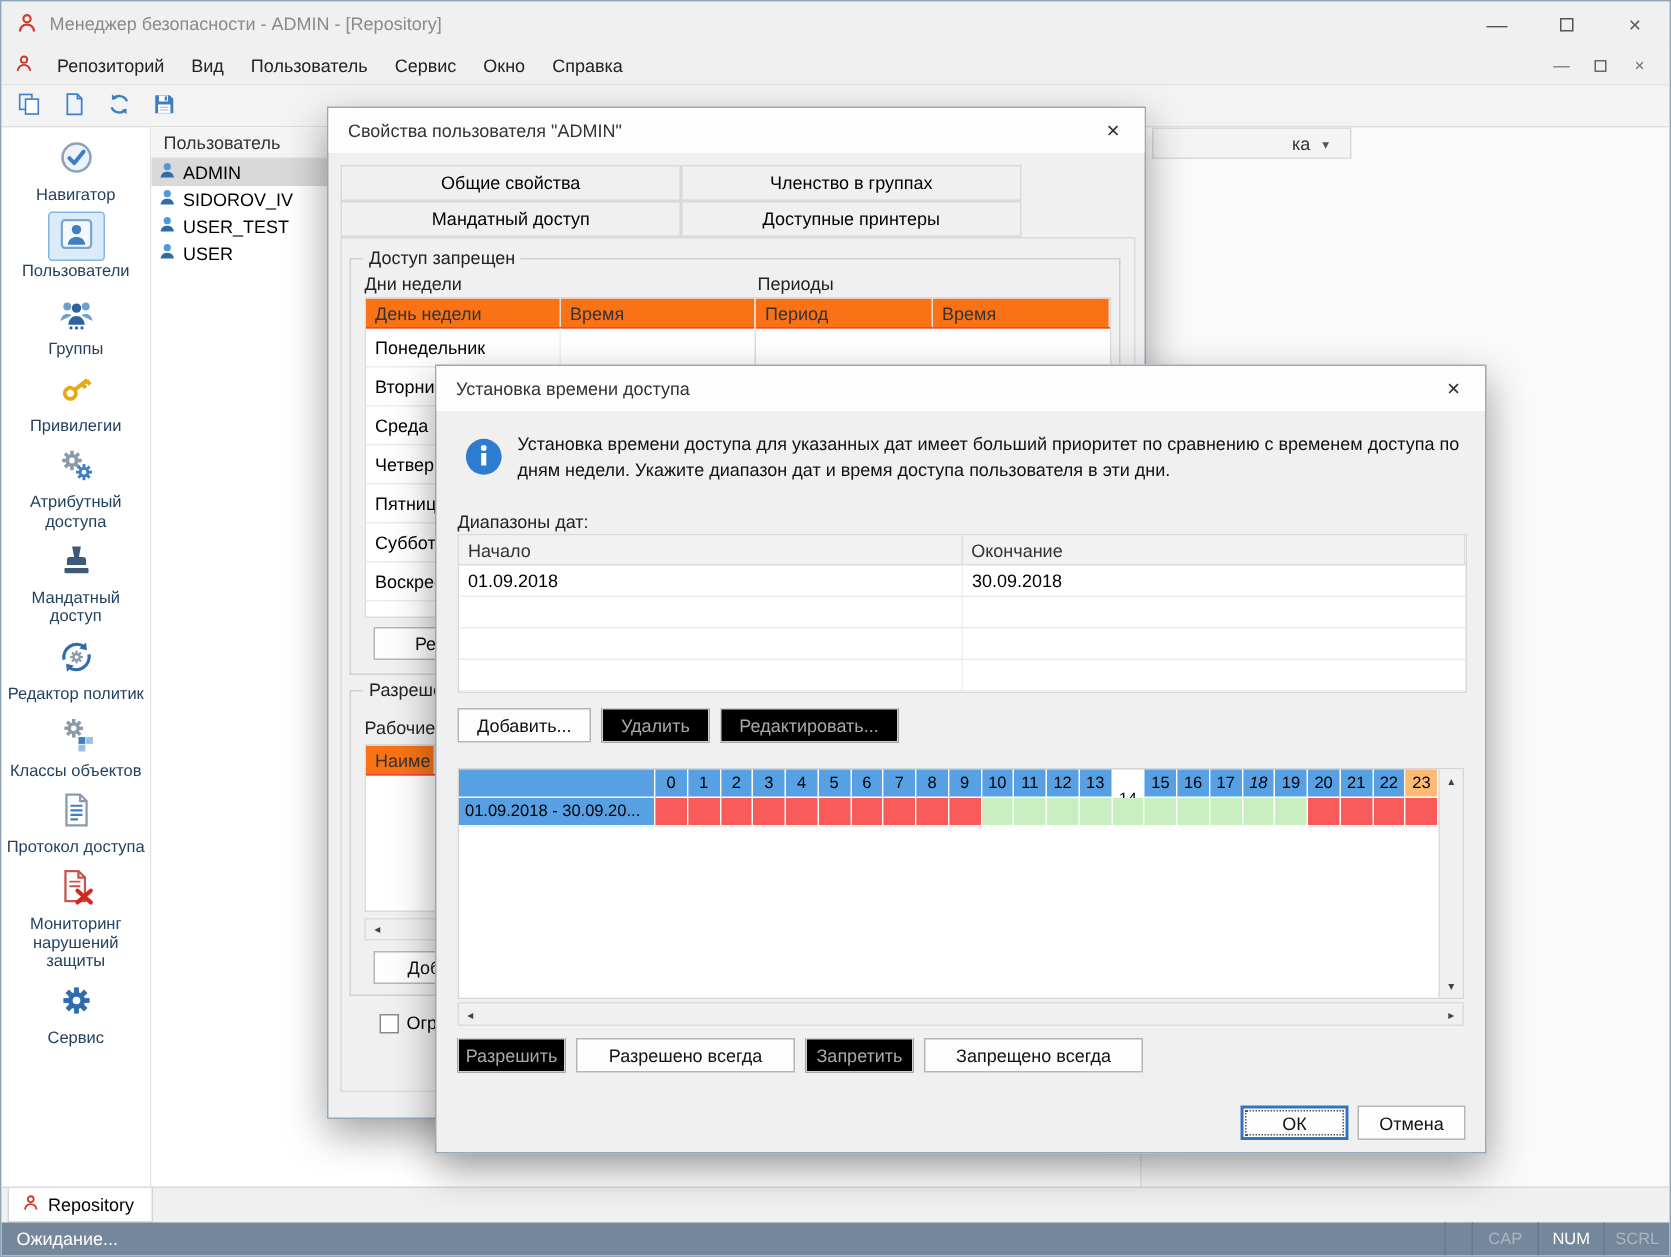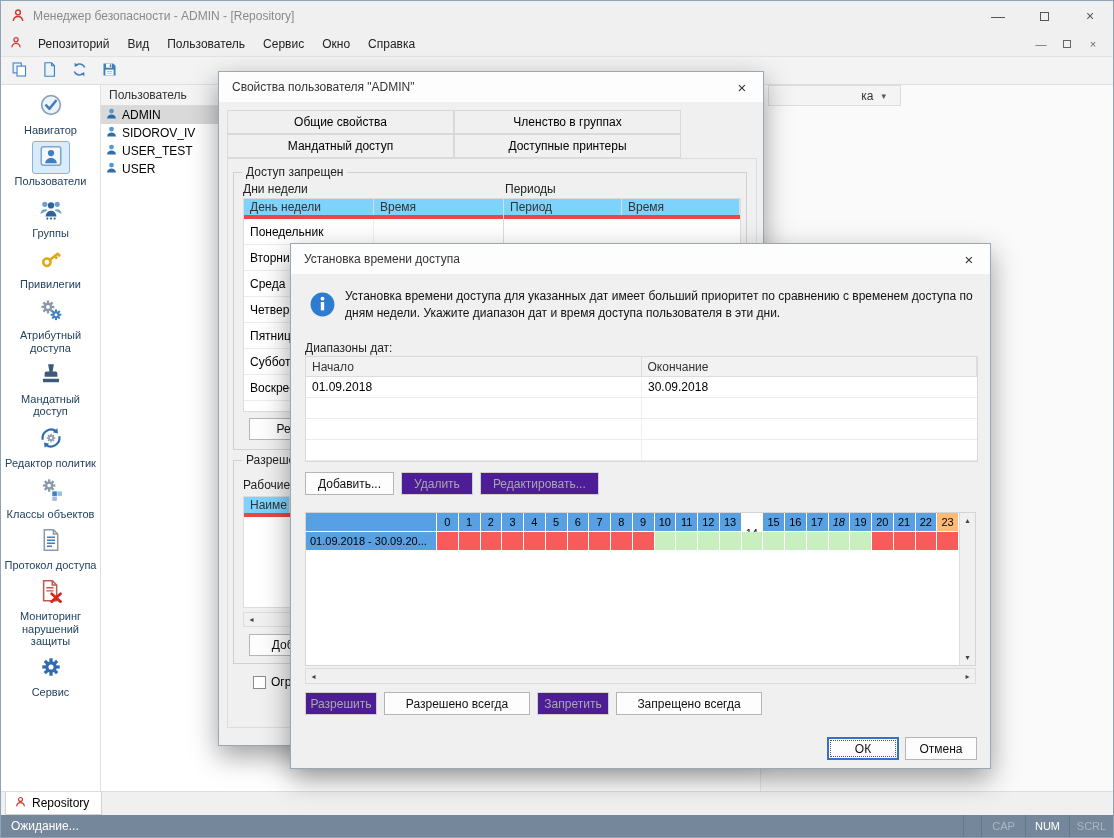--- a/index.html
+++ b/index.html
@@ -73,21 +73,21 @@
   .tab { flex:1; height:24px; display:flex; align-items:center; justify-content:center;
          background:#f0f0f0; border:1px solid #d9d9d9; }
   .tab.active { height:27px; background:#fff; position:relative; z-index:3; margin-bottom:-1px; border-bottom:1px solid #fff; }
   .tab-page { position:absolute; left:8px; top:86px; width:530px; height:570px; background:#f0f0f0; border:1px solid #dcdcdc; }
 
   .groupbox { position:absolute; border:1px solid #d0d0d0; }
   .gb-label { position:absolute; top:-8px; left:8px; background:#f0f0f0; padding:0 4px; color:#222; }
   .plain-label { position:absolute; color:#222; }
 
   .mini-table { position:absolute; background:#fff; border:1px solid #dcdcdc; overflow:hidden; }
-  .mt-head { display:flex; height:20px; background:#7dd3fc; border-bottom:4px solid #ef4444;text-align:right; }
+  .mt-head { display:flex; height:20px; background:#f97316; border-bottom:1px solid #ef4444;text-align:right; }
   .mt-hcell { flex:1; display:flex; align-items:center; padding-left:6px; border-right:1px solid #ddd; color:#333; }
   .mt-hcell.day { flex:none; width:130px; }
   .mt-row { display:flex; height:26px; border-bottom:1px solid #ececec; }
   .mt-cell { flex:1; display:flex; align-items:center; padding-left:6px; }
   .mt-cell.day { flex:none; width:130px; border-right:1px solid #f0f0f0; }
 
   .btn { position:absolute; height:22px; display:flex; align-items:center; justify-content:center;
          background:#fdfdfd; border:1px solid #b5b5b5; font-size:12px; font-family:inherit; color:#111; overflow:hidden; }
   .mini-hscroll { position:absolute; height:15px; background:#f0f0f0; border:1px solid #dcdcdc; display:flex; align-items:center; }
   .scroll-arrow { width:15px; height:100%; display:flex; align-items:center; justify-content:center; font-size:8px; color:#444; }
@@ -100,21 +100,21 @@
   .info-text { position:absolute; left:54px; top:44px; width:628px; line-height:1.45; color:#111; }
   .ranges-table { position:absolute; left:14px; top:112px; width:673px; height:106px; background:#fff; border:1px solid #d9d9d9; overflow:hidden; }
   .rt-head { display:flex; height:20px; background:#f2f2f2; border-bottom:1px solid #ddd; }
   .rt-head .rt-cell { border-right:1px solid #ddd; color:#333; }
   .rt-cell { flex:1; display:flex; align-items:center; padding-left:6px; }
   .rt-row { display:flex; height:21px; border-bottom:1px solid #ebebeb; }
   .rt-row .rt-cell:first-child { border-right:1px solid #f0f0f0; }
 
   .btn2 { height:23px; display:inline-flex; align-items:center; justify-content:center;
           background:#fdfdfd; border:1px solid #b5b5b5; font-size:12px; font-family:inherit; color:#111; padding:0 12px; }
-  .btn2.disabled { color:#a9a9a9; border-color:#cfcfcf; background:#4c1d95; }
+  .btn2.disabled { color:#a9a9a9; border-color:#cfcfcf; background:#000000; }
   .btn2.default { border:2px solid #3273c4; }
   .btn2.focused { outline:1px dotted #555; outline-offset:-4px; }
   .edit-buttons { position:absolute; left:14px; top:228px; display:flex; gap:7px; }
   .action-buttons { position:absolute; left:14px; top:448px; display:flex; gap:7px; }
   .action-buttons .btn2:nth-child(1), .action-buttons .btn2:nth-child(3) { width:72px; padding:0; }
   .action-buttons .btn2:nth-child(2), .action-buttons .btn2:nth-child(4) { width:146px; padding:0; }
 
   .time-grid { position:absolute; left:14px; top:268px; width:671px; height:154px; background:#fff; border:1px solid #d5d5d5; display:flex; }
   .tg-rows { flex:1; display:flex; flex-direction:column; }
   .tg-header, .tg-datarow { display:flex; height:19px; }

